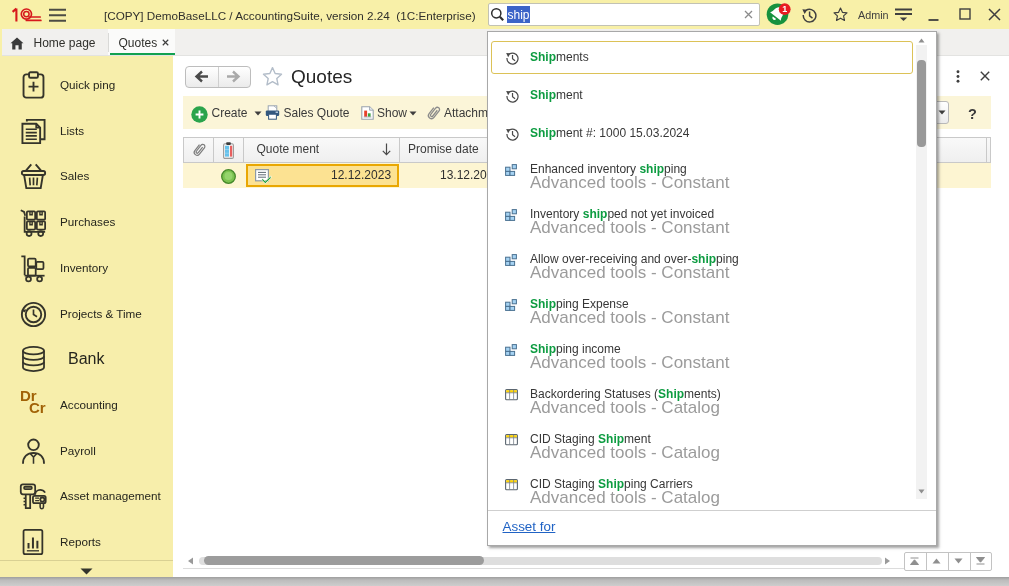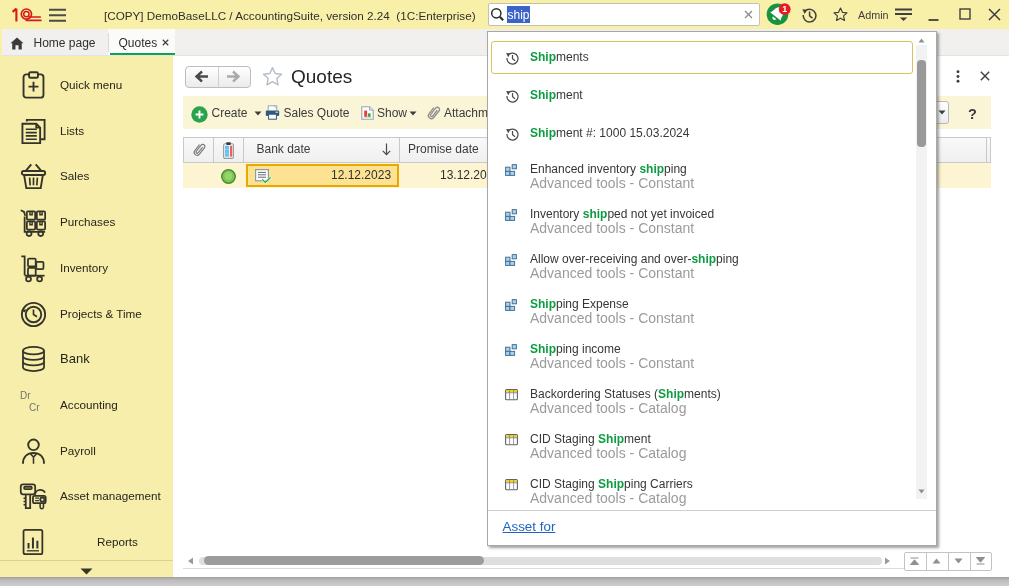--- a/index.html
+++ b/index.html
@@ -1,20 +1,20 @@
 <!DOCTYPE html>
 <html><head>
 <meta charset="utf-8">
 <style>
   * { margin:0; padding:0; box-sizing:border-box; }
   html,body { width:1009px; height:586px; overflow:hidden; }
   body { font-family:"Liberation Sans", sans-serif; position:relative; background:#fff; }
   .abs { position:absolute; }
   .t { position:absolute; white-space:nowrap; font-size:12px; color:#3a3a3a; line-height:15px; }
-  .sub { position:absolute; white-space:nowrap; font-size:14px; color:#9b9b9b; line-height:14px; }
+  .sub { position:absolute; white-space:nowrap; font-size:17px; color:#9b9b9b; line-height:14px; }
   .g { color:#0d9c41; font-weight:bold; }
 </style>
 </head>
 <body>
 
 <div class="abs" id="titlebar" style="left:0;top:0;width:1009px;height:29px;background:#f8f0a8;"></div>
 
 <svg class="abs" style="left:10px;top:4px;" width="34" height="20" viewBox="0 0 34 20">
   <path d="M2.6,7.9 L6.4,4.6 M6.4,4.6 L6.4,17.4" fill="none" stroke="#d6191c" stroke-width="2.1"></path>
   <circle cx="16.4" cy="10.1" r="5.1" fill="none" stroke="#d6191c" stroke-width="1.7"></circle>
@@ -90,21 +90,21 @@
 </svg>
 <div class="abs" style="left:110px;top:52.6px;width:64.5px;height:2.8px;background:#12a150;"></div>
 
 <div class="abs" id="sidebar" style="left:0;top:56px;width:173px;height:522px;background:#f7eeab;"></div>
 
 <svg class="abs" style="left:17.5px;top:69.5px;" width="31" height="31" viewBox="0 0 28 28" fill="none" stroke="#35342a" stroke-width="1.7">
   <rect x="5" y="4" width="18" height="21" rx="2.5"></rect>
   <rect x="10" y="2" width="8" height="5" rx="1.2" fill="#f7eeab"></rect>
   <path d="M14,10.5 V19.5 M9.5,15 H18.5"></path>
 </svg>
-<div class="t" style="left:60px;top:77px;font-size:11.7px;color:#26261e;">Quick menu</div>
+<div class="t" style="left:60px;top:77px;font-size:11.7px;color:#26261e;">Quick ping</div>
 
 <svg class="abs" style="left:17.5px;top:115.5px;" width="31" height="31" viewBox="0 0 28 28" fill="none" stroke="#35342a" stroke-width="1.7">
   <path d="M8,5 V3.5 H24 V21 H20"></path>
   <path d="M4,7 H16.5 L20,10.5 V24.5 H4 Z" fill="#f7eeab"></path>
   <path d="M16.5,7 V10.5 H20"></path>
   <path d="M7,12 H17 M7,15 H17 M7,18 H17 M7,21 H17" stroke-width="1.5"></path>
 </svg>
 <div class="t" style="left:60px;top:123px;font-size:11.7px;color:#26261e;">Lists</div>
 
 <svg class="abs" style="left:17.5px;top:160.5px;" width="31" height="31" viewBox="0 0 28 28" fill="none" stroke="#35342a" stroke-width="1.7">
@@ -146,23 +146,23 @@
   <path d="M3.2,10 L5.8,12.2 L7.8,9.2" fill="#35342a" stroke="none"></path>
 </svg>
 <div class="t" style="left:60px;top:306px;font-size:11.7px;color:#26261e;">Projects &amp; Time</div>
 
 <svg class="abs" style="left:17.5px;top:343.5px;" width="31" height="31" viewBox="0 0 28 28" fill="none" stroke="#35342a" stroke-width="1.6">
   <ellipse cx="14" cy="6" rx="9.5" ry="3.4"></ellipse>
   <path d="M4.5,6 V11 C4.5,12.9 8.7,14.4 14,14.4 C19.3,14.4 23.5,12.9 23.5,11 V6"></path>
   <path d="M4.5,11 V16 C4.5,17.9 8.7,19.4 14,19.4 C19.3,19.4 23.5,17.9 23.5,16 V11"></path>
   <path d="M4.5,16 V21 C4.5,22.9 8.7,24.4 14,24.4 C19.3,24.4 23.5,22.9 23.5,21 V16"></path>
 </svg>
-<div class="t" style="left:60px;top:351px;font-size:13px;color:#26261e;text-align:center;">Bank</div>
-
-<div class="abs" style="left:20px;top:390px;width:30px;height:30px;color:#737373;font-size:10px;font-weight:normal;line-height:12px;">Dr<br><span style="margin-left:9px;">Cr</span></div>
+<div class="t" style="left:68px;top:351px;font-size:16px;color:#26261e;text-align:center;">Bank</div>
+
+<div class="abs" style="left:20px;top:390px;width:30px;height:30px;color:#a16207;font-size:15px;font-weight:bold;line-height:12px;">Dr<br><span style="margin-left:9px;">Cr</span></div>
 <div class="t" style="left:60px;top:397px;font-size:11.7px;color:#26261e;">Accounting</div>
 
 <svg class="abs" style="left:17.5px;top:435.5px;" width="31" height="31" viewBox="0 0 28 28" fill="none" stroke="#35342a" stroke-width="1.7">
   <circle cx="14" cy="8" r="4.8"></circle>
   <path d="M4.5,25 C4.5,18.5 8.5,15.3 14,15.3 C19.5,15.3 23.5,18.5 23.5,25"></path>
   <path d="M11,15.8 L14,19 L17,15.8 M14,19 V25" stroke-width="1.4"></path>
 </svg>
 <div class="t" style="left:60px;top:443px;font-size:11.7px;color:#26261e;">Payroll</div>
 
 <svg class="abs" style="left:17.5px;top:480.5px;" width="31" height="31" viewBox="0 0 28 28" fill="none" stroke="#35342a" stroke-width="1.6">
@@ -176,21 +176,21 @@
   <path d="M15.5,15.5 H19 M15.5,17.8 H19" stroke-width="1.2"></path>
   <path d="M20,20.5 V23.5 C20,24.3 20.7,25 21.5,25 C22.3,25 23,24.3 23,23.5 V20.5" stroke-width="1.4"></path>
 </svg>
 <div class="t" style="left:60px;top:488px;font-size:11.7px;color:#26261e;">Asset management</div>
 
 <svg class="abs" style="left:17.5px;top:526.5px;" width="31" height="31" viewBox="0 0 28 28" fill="none" stroke="#35342a" stroke-width="1.6">
   <rect x="5" y="2.5" width="17" height="22" rx="1.5"></rect>
   <path d="M9.5,19.5 V14.5 M13.5,19.5 V9.5 M17.5,19.5 V12.5" stroke-width="1.8"></path>
   <path d="M8,21.5 H19" stroke-width="1.2"></path>
 </svg>
-<div class="t" style="left:60px;top:534px;font-size:11.7px;color:#26261e;margin-left:37px;">Reports</div>
+<div class="t" style="left:60px;top:534px;font-size:11.7px;color:#26261e;">Reports</div>
 
 <div class="abs" style="left:0;top:560px;width:173px;height:1px;background:#d9d093;"></div>
 <svg class="abs" style="left:80px;top:568px;" width="13" height="7" viewBox="0 0 13 7">
     <path d="M0.5,0.5 H12.5 L6.5,6.5 Z" fill="#35352c"></path>
   </svg>
 
 <div class="abs" style="left:0;top:577px;width:1009px;height:9px;background:linear-gradient(#9e9e9e,#bcbcbc 35%,#cdcdcd);"></div>
 
 <div class="abs" id="main" style="left:173px;top:56px;width:836px;height:521px;background:#fff;"></div>
 
@@ -269,21 +269,21 @@
     <path d="M4.1,3.5 V11 A2.9,2.9 0 0 0 9.9,11 V2.9 A2.1,2.1 0 0 0 5.7,2.9 V10.6 A1.2,1.2 0 0 0 8.1,10.6 V3.5" fill="none" stroke="#7d7d7d" stroke-width="1.2"></path>
   </g>
 </svg>
 <svg class="abs" style="left:223px;top:142px;" width="11" height="17" viewBox="0 0 11 17">
   <rect x="0.6" y="1.8" width="9.8" height="14.6" rx="1.4" fill="#f2f2f2" stroke="#9a9a9a" stroke-width="1.1"></rect>
   <rect x="3.2" y="0.3" width="4.6" height="2.6" rx="0.8" fill="#3c3c3c"></rect>
   <rect x="2" y="3.8" width="4" height="10.8" fill="#66c2ec"></rect>
   <rect x="7" y="3.8" width="2.2" height="10.8" fill="#e86060"></rect>
   <path d="M2,7.5 H6 M2,11.2 H6" stroke="#9ad4f0" stroke-width="0.8"></path>
 </svg>
-<div class="t" style="left:256.5px;top:142px;color:#3c3c3c;">Bank date</div>
+<div class="t" style="left:256.5px;top:142px;color:#3c3c3c;">Quote ment</div>
 <svg class="abs" style="left:381px;top:143px;" width="11" height="13" viewBox="0 0 11 13">
   <path d="M5.5,0.5 V11 M1.8,7.8 L5.5,11.7 L9.2,7.8" fill="none" stroke="#4a4a4a" stroke-width="1.2"></path>
 </svg>
 <div class="t" style="left:408px;top:142px;color:#3c3c3c;">Promise date</div>
 
 <svg class="abs" style="left:221px;top:168.5px;" width="15" height="15" viewBox="0 0 15 15">
   <circle cx="7.5" cy="7.5" r="6.8" fill="#7cc350" stroke="#44882a" stroke-width="1.3"></circle>
   <circle cx="7.5" cy="7" r="4" fill="#95d46c"></circle>
 </svg>
 <div class="abs" style="left:245.5px;top:164px;width:153px;height:23px;background:#fce292;border:2.4px solid #e9a702;"></div>

